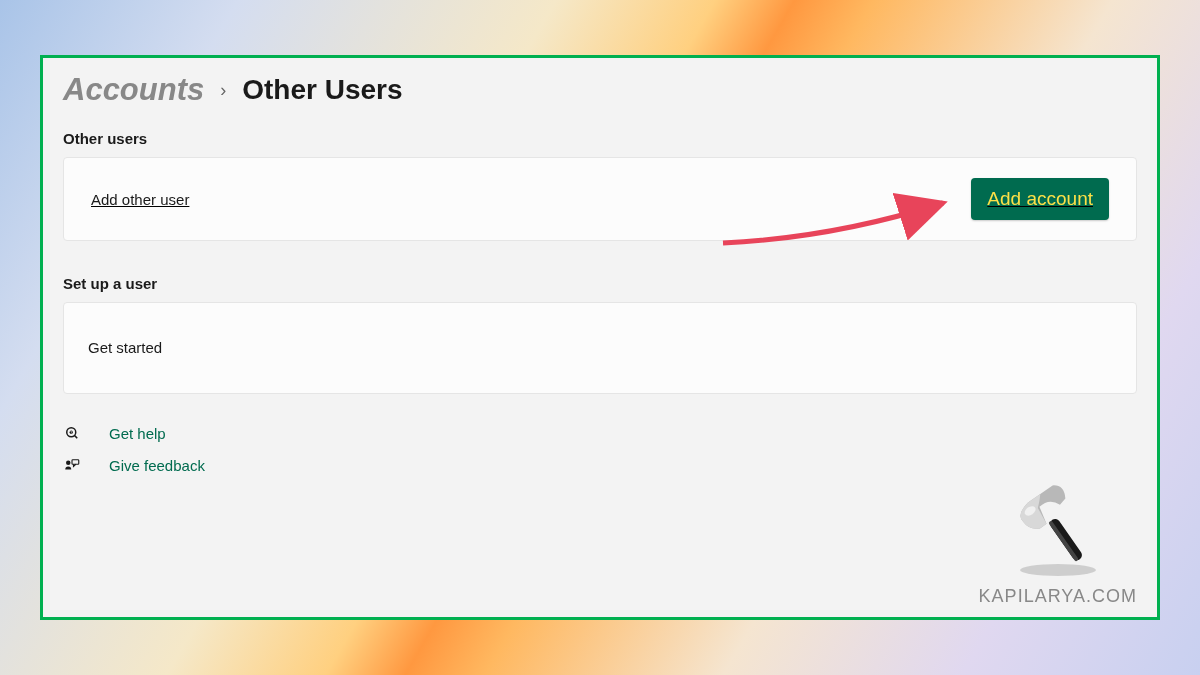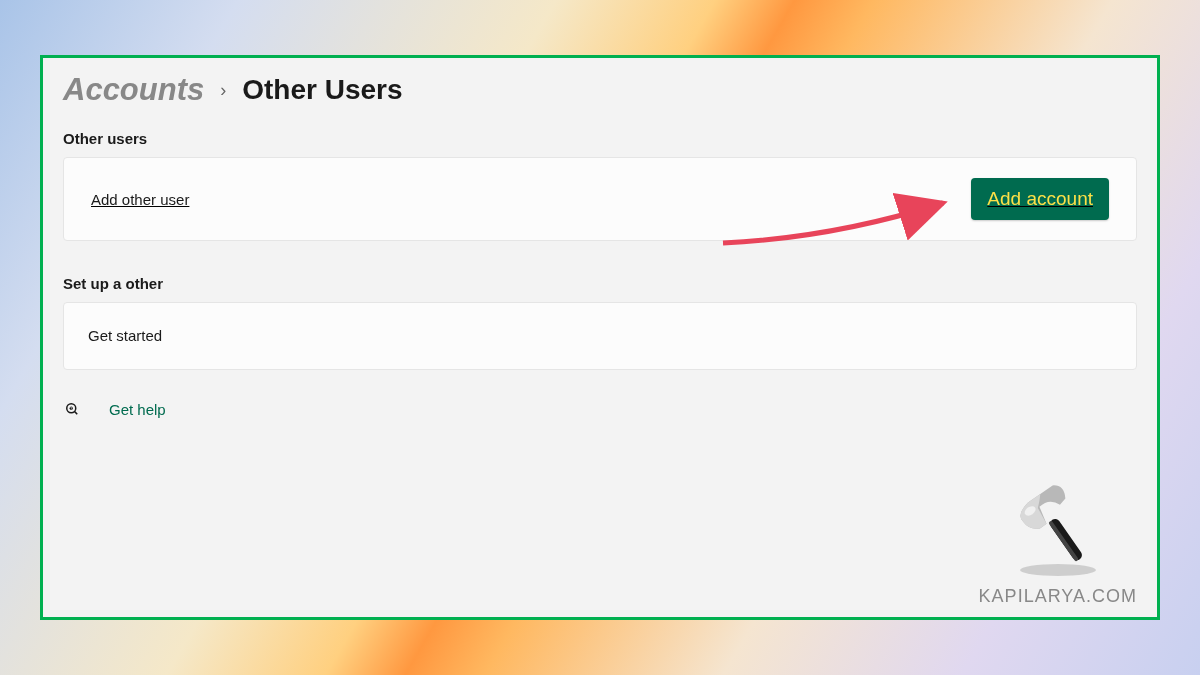--- a/index.html
+++ b/index.html
@@ -74,21 +74,21 @@
       border-radius: 4px;
       padding: 10px 16px;
       font-size: 19px;
       cursor: pointer;
       box-shadow: 0 1px 2px rgba(0,0,0,0.2);
     }
     .card2 {
       background: #fcfcfc;
       border: 1px solid #e5e5e5;
       border-radius: 4px;
-      padding: 24px 24px;
+      padding: 36px 24px;
       margin-bottom: 30px;
     }
     .help-row {
       display: flex;
       align-items: center;
       gap: 28px;
       margin-bottom: 14px;
     }
     .help-link {
       color: #006b4f;
@@ -133,38 +133,49 @@
     <span class="breadcrumb-current">Other Users</span>
   </div>
 
   <div class="section-header">Other users</div>
 
   <div class="card">
     <span class="card-label">Add other user</span>
     <button class="btn-primary">Add account</button>
   </div>
 
-  <div class="section-header">Set up a other</div>
+  <div class="section-header">Set up a user</div>
 
   <div class="card2">
     <span class="card-label">Get started</span>
   </div>
 
   <div class="help-row">
     <span class="icon">
       <svg viewBox="0 0 24 24" width="18" height="18" fill="none" stroke="currentColor" stroke-width="2">
         <circle cx="11" cy="11" r="6"></circle>
         <path d="M15.5 15.5 L19 19"></path>
         <circle cx="11" cy="11" r="2.2" fill="currentColor" stroke="none"></circle>
         <text x="11" y="13" font-size="5" text-anchor="middle" fill="#fff" stroke="none">?</text>
       </svg>
     </span>
     <span class="help-link">Get help</span>
   </div>
 
+  <div class="help-row">
+    <span class="icon">
+      <svg viewBox="0 0 24 24" width="18" height="18" fill="currentColor">
+        <circle cx="7" cy="9" r="3"></circle>
+        <path d="M3 18 Q3 14 7 14 Q11 14 11 18 Z"></path>
+        <rect x="12" y="5" width="9" height="6" rx="1" fill="none" stroke="currentColor" stroke-width="1.5"></rect>
+        <path d="M14 11 L14 14 L17 11" fill="none" stroke="currentColor" stroke-width="1.5"></path>
+      </svg>
+    </span>
+    <span class="help-link">Give feedback</span>
+  </div>
 
   <svg class="arrow-annotation" width="260" height="80">
     <defs>
       <marker id="ah" markerWidth="12" markerHeight="12" refX="9" refY="5" orient="auto">
         <path d="M0,0 L10,5 L0,10 Z" fill="#e8445a"></path>
       </marker>
     </defs>
     <path d="M 10 60 Q 120 55 230 20" stroke="#e8445a" stroke-width="5" fill="none" marker-end="url(#ah)"></path>
   </svg>
 

